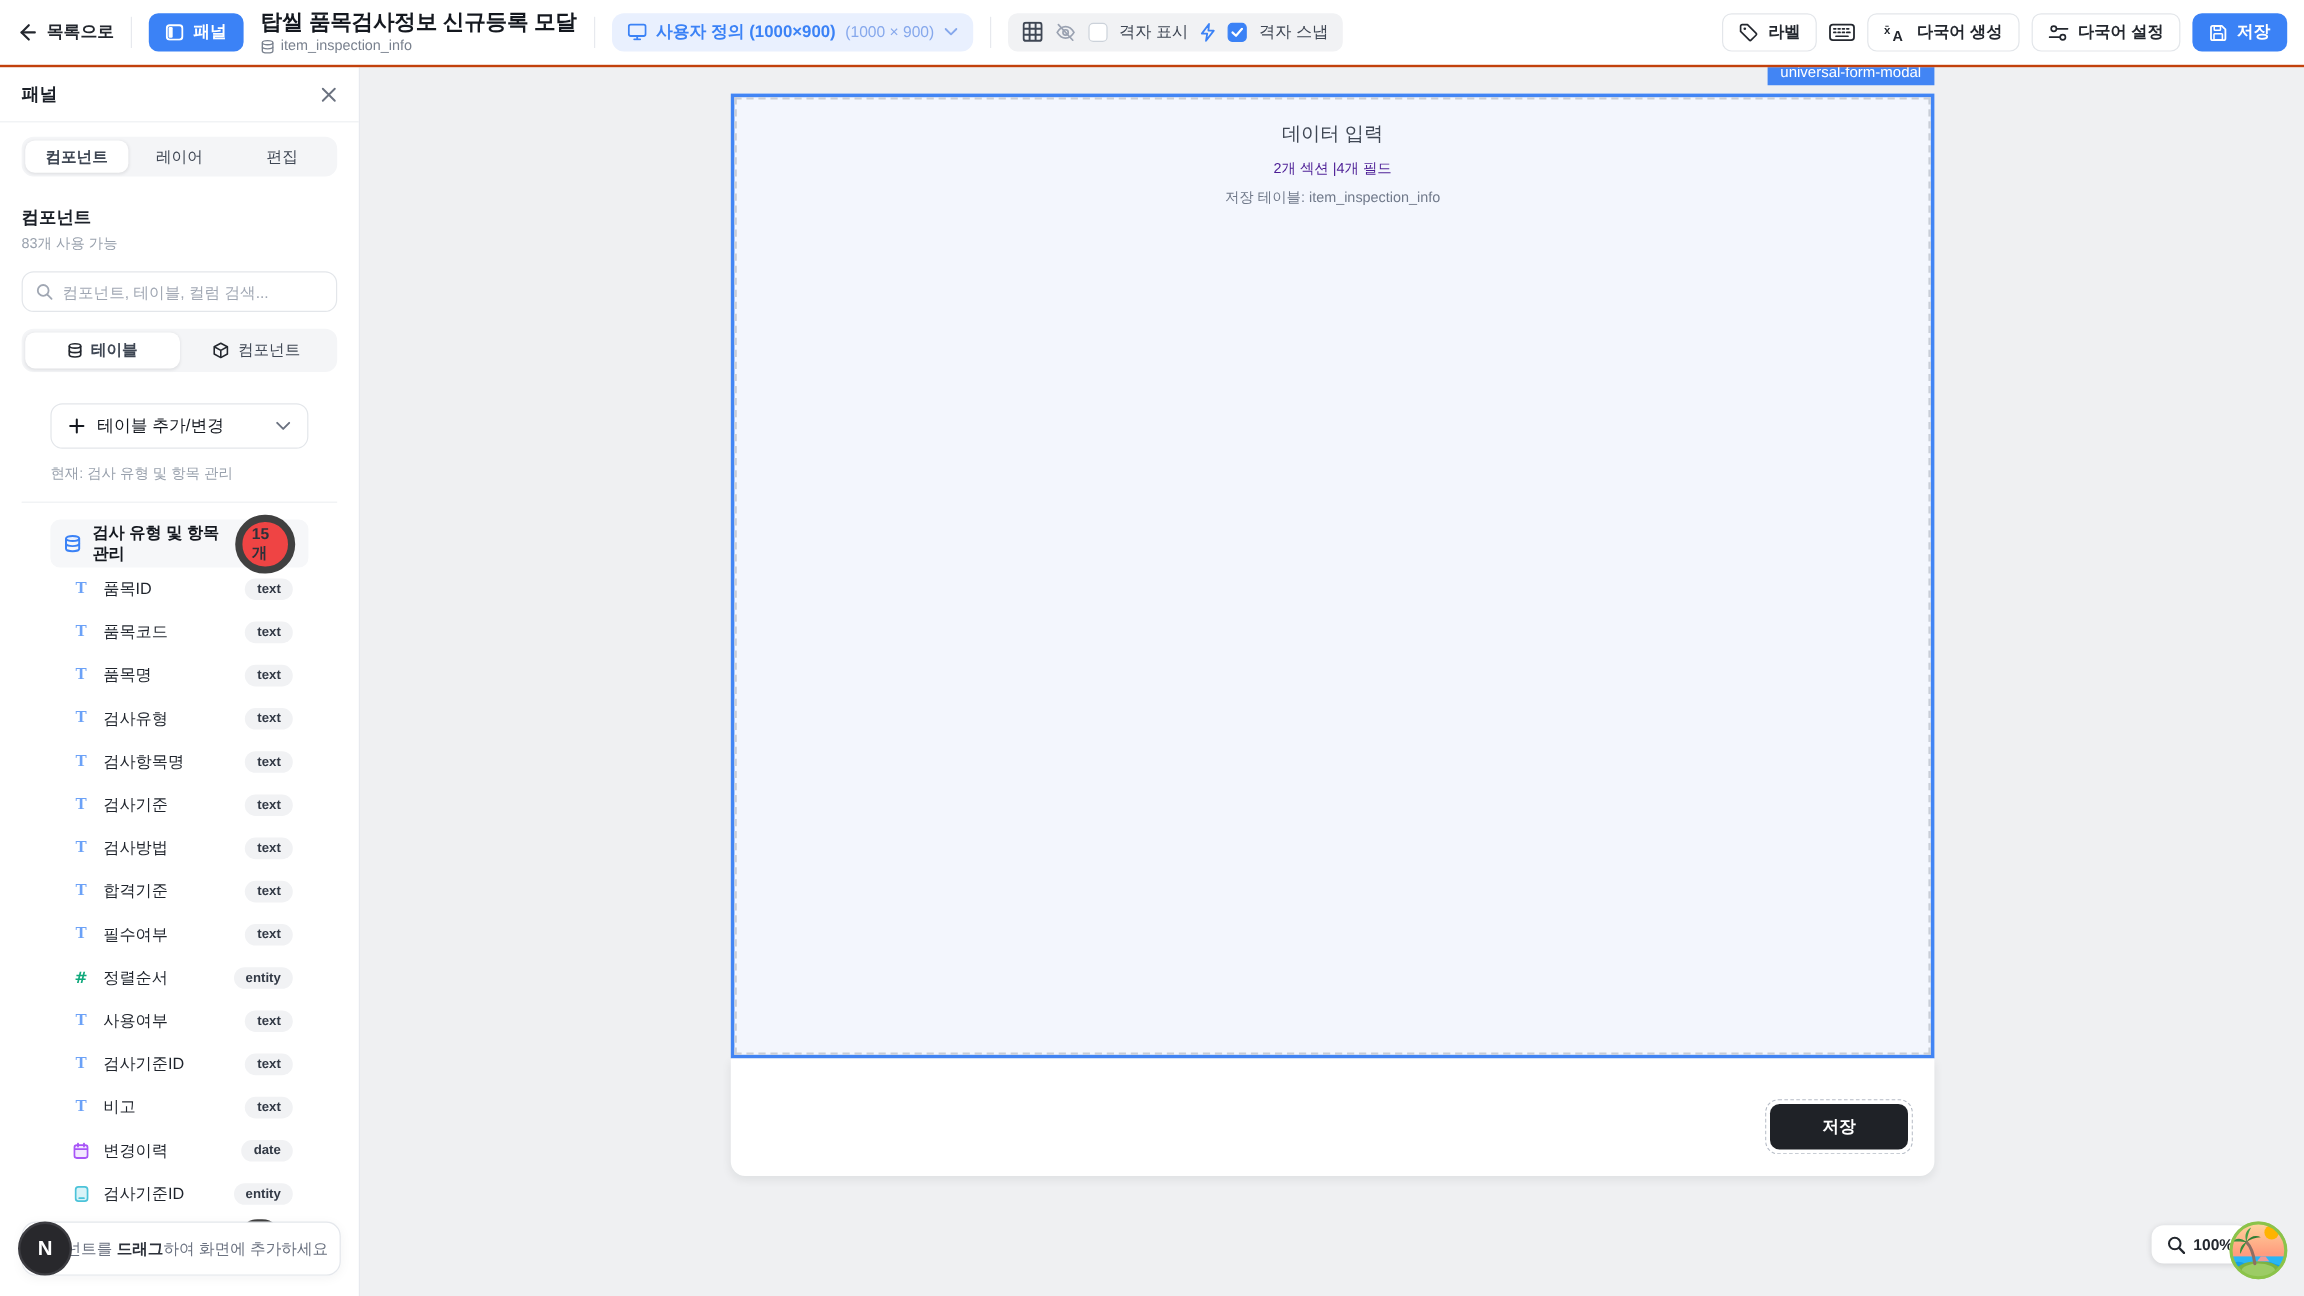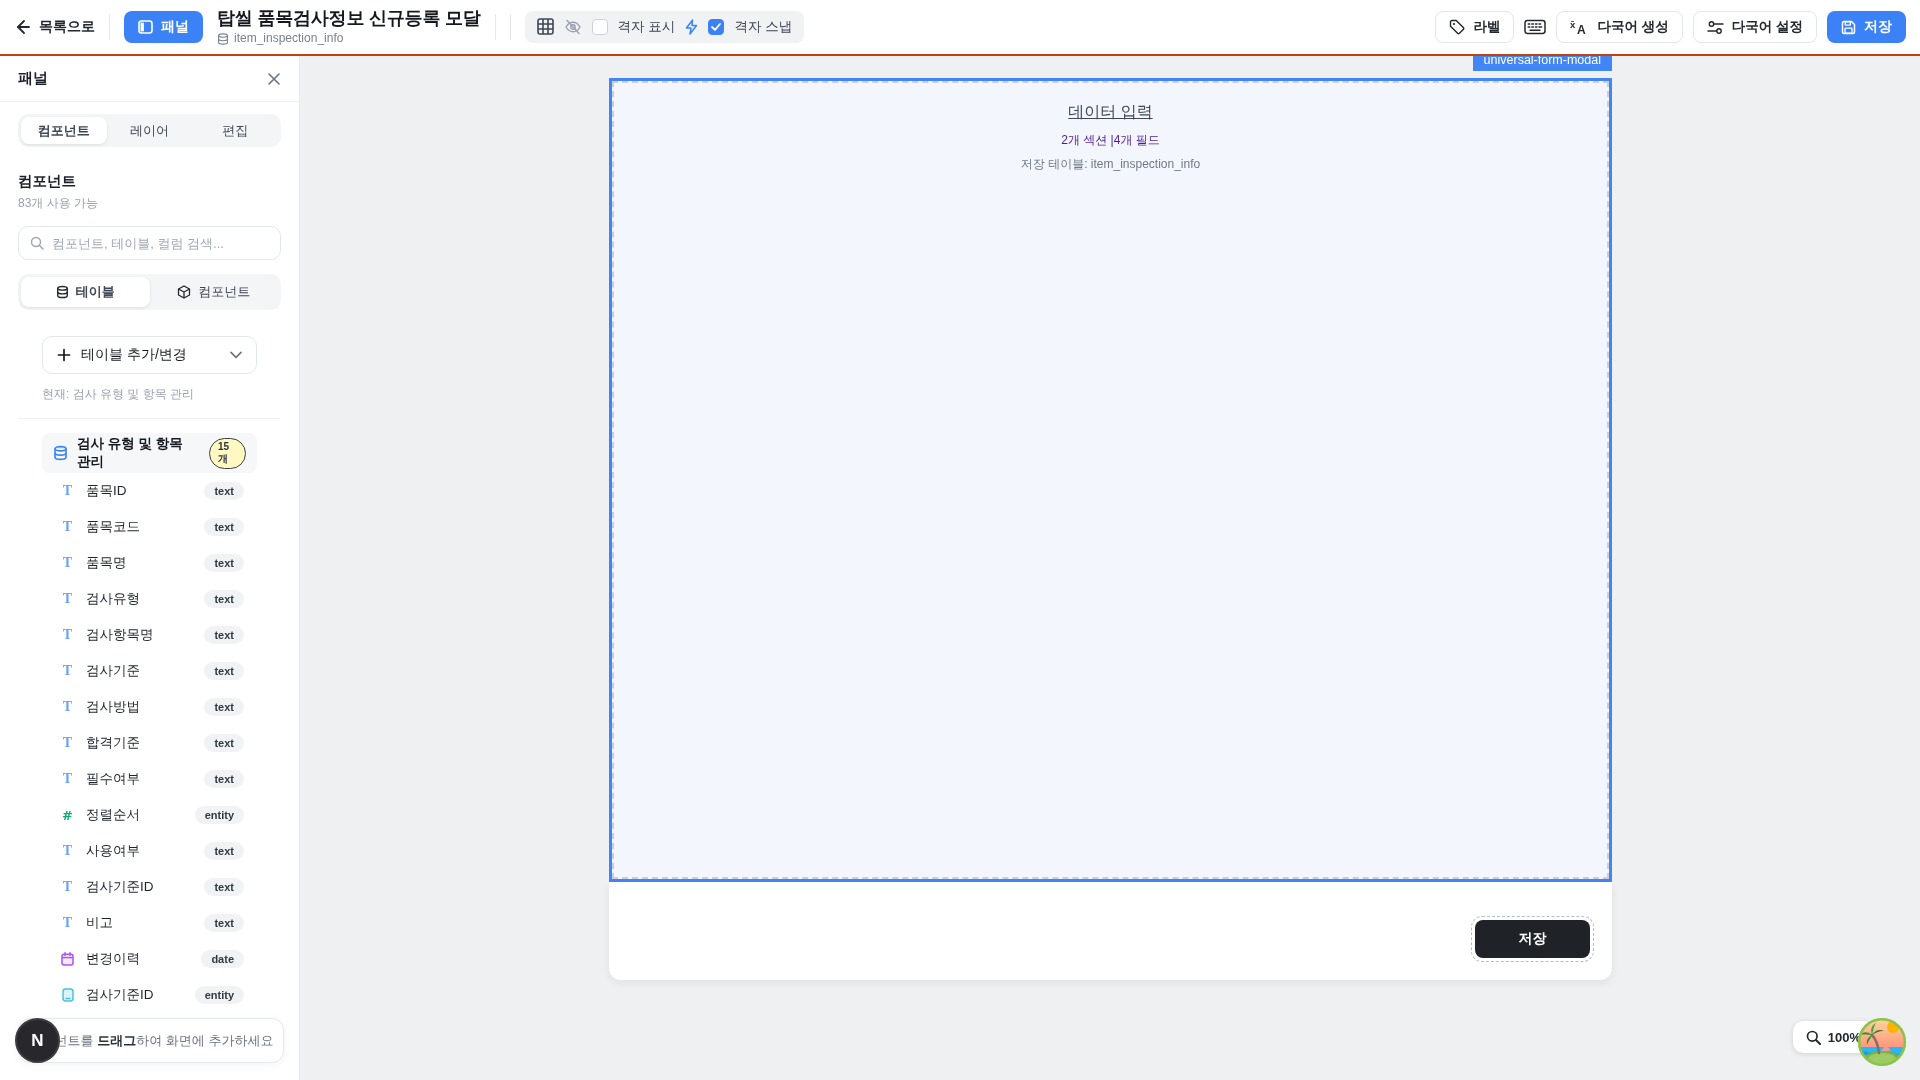--- a/index.html
+++ b/index.html
@@ -85,22 +85,22 @@
   }
   .add-table-btn .chev { margin-left:auto; color:#6b7280; }
   .current-line { margin-top:12px; font-size:12px; color:#99a1ad; }
   .p-div { margin:15px 18px 0 18px; height:1px; background:#eef0f3; }
   .grp-head {
     margin-top:14px; height:40px; background:#f6f7f9; border-radius:8px;
     display:flex; align-items:center; gap:9px; padding:0 11px; cursor:pointer;
   }
   .grp-head .grp-name { font-size:13.5px; font-weight:700; color:#14181f; }
   .grp-badge {
-    background:#fef9c3; border:1px solid #404040; border-radius:999px;
-    font-size:10px; font-weight:600; color:#2c313a; padding:2px 8px;
+    background:#ef4444; border:6px solid #404040; border-radius:999px;
+    font-size:13px; font-weight:600; color:#2c313a; padding:2px 8px;
   }
   .frow {
     height:36px; display:flex; align-items:center; gap:11px; padding:0 13px 0 18px;
     cursor:grab; border-radius:8px;
   }
   .fname { font-size:13.5px; color:#1f242c; }
   .fbadge {
     margin-left:auto; background:#f1f2f4; border-radius:999px; padding:3px 10px;
     font-size:11px; font-weight:600; color:#323945;
   }
@@ -127,21 +127,21 @@
     position:absolute; top:50px; right:308px; background:#4285f4; color:#fff;
     font-size:12.5px; padding:3px 11px 4px; border-radius:5px 5px 0 0; z-index:6;
   }
   .modal-wrap { position:absolute; left:609px; top:78px; width:1003px; z-index:5; }
   .modal-body {
     height:804px; background:#f3f6fd; border:3px solid #4285f4; position:relative;
   }
   .modal-body::after {
     content:""; position:absolute; inset:0; border:2px dashed #c9ced8; pointer-events:none;
   }
-  .mb-title { text-align:center; margin-top:21px; font-size:16px; color:#3f4754; font-weight:400;text-decoration:underline; }
+  .mb-title { text-align:center; margin-top:21px; font-size:16px; color:#3f4754; font-weight:400; }
   .mb-summary { text-align:center; margin-top:9px; font-size:12px; color:#4c1d95; }
   .mb-table { text-align:center; margin-top:7px; font-size:12px; color:#70798a; }
   .modal-footer {
     height:98px; background:#fff; border-radius:0 0 12px 12px; position:relative;
     box-shadow:0 3px 8px rgba(20,24,31,.07);
   }
   .sel-dash {
     position:absolute; right:18px; top:34px; border:1.5px dashed #b6bcc6; border-radius:11px; padding:3px;
   }
   .btn-dark {
@@ -189,20 +189,35 @@
           <svg width="12" height="12" viewBox="0 0 12 12">
               <ellipse cx="6" cy="2.6" rx="4.4" ry="1.7" fill="none" stroke="#79818e" stroke-width="1.1"></ellipse>
               <path d="M1.6 2.6 V9.4 c0 .95 1.97 1.7 4.4 1.7 s4.4 -.75 4.4 -1.7 V2.6" fill="none" stroke="#79818e" stroke-width="1.1"></path>
               <path d="M1.6 6 c0 .95 1.97 1.7 4.4 1.7 s4.4 -.75 4.4 -1.7" fill="none" stroke="#79818e" stroke-width="1.1"></path>
             </svg>
         </span>
         <span>item_inspection_info</span>
       </div>
     </div>
     <span class="vdiv"></span>
+    <button class="viewport-pill">
+      <span>
+        <svg width="16" height="15" viewBox="0 0 16 15">
+            <rect x="1" y="1.5" width="14" height="9.5" rx="1.6" fill="none" stroke="#3b82f6" stroke-width="1.5"></rect>
+            <path d="M5.5 13.8 h5 M8 11 v2.8" stroke="#3b82f6" stroke-width="1.5" stroke-linecap="round"></path>
+          </svg>
+      </span>
+      <span class="vp-main">사용자 정의 (1000×900)</span>
+      <span class="vp-size">(1000 × 900)</span>
+      <span>
+        <svg width="11" height="7" viewBox="0 0 11 7">
+            <path d="M1 1.2 L5.5 5.6 L10 1.2" fill="none" stroke="#86a8ec" stroke-width="1.6" stroke-linecap="round" stroke-linejoin="round"></path>
+          </svg>
+      </span>
+    </button>
     <span class="vdiv"></span>
     <div class="grid-toolbar">
       <button class="icon-btn">
         <svg width="17" height="17" viewBox="0 0 17 17">
             <rect x="1" y="1" width="15" height="15" rx="2" fill="none" stroke="#3f4754" stroke-width="1.6"></rect>
             <path d="M6 1 V16 M11 1 V16 M1 6 H16 M1 11 H16" stroke="#3f4754" stroke-width="1.6"></path>
           </svg>
       </button>
       <button class="icon-btn">
         <svg width="18" height="16" viewBox="0 0 18 16">

